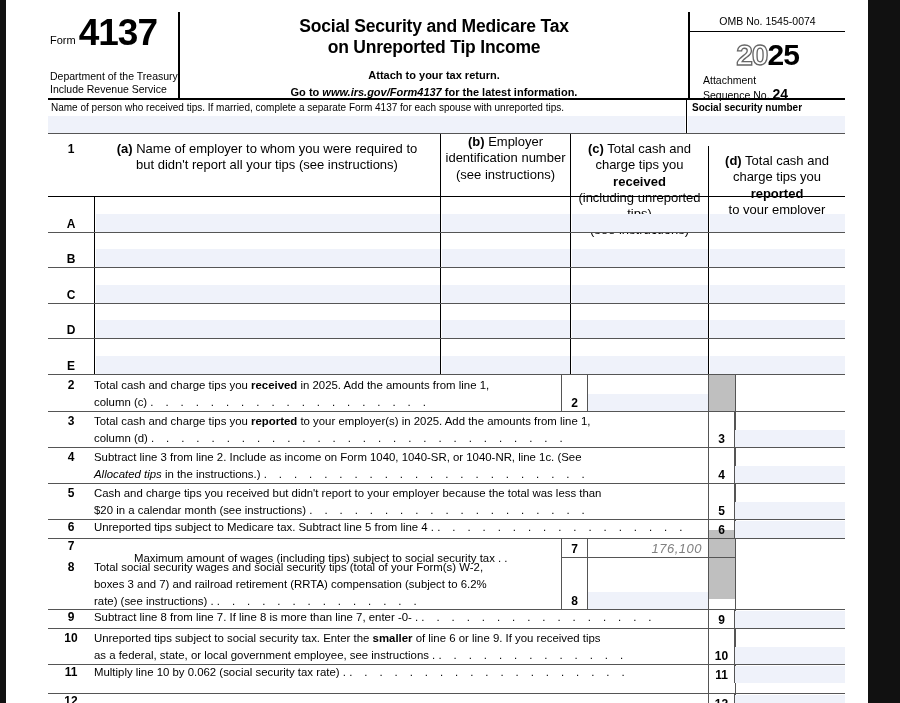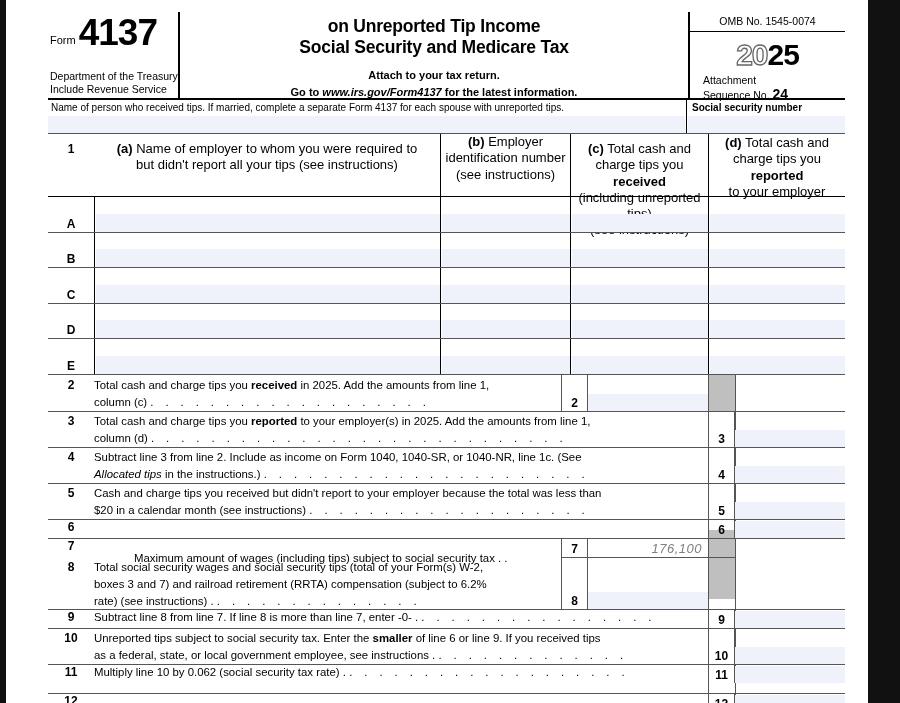--- a/index.html
+++ b/index.html
@@ -57,21 +57,21 @@
   .nm-r .nm-fill{left:1px;}
 
   
   .tbl{position:relative;border-bottom:1.5px solid #555;}
   .thead{position:relative;height:62px;}
   .tcol{position:absolute;top:0;bottom:0;box-sizing:border-box;text-align:center;font-size:13px;line-height:1.25;}
   .c-one{left:0;width:46px;text-align:center;font-size:12px;font-weight:bold;padding-top:8px;}
   .c-a{left:46px;width:346px;padding-top:7px;}
   .c-b{left:392px;width:130px;border-left:1.5px solid #000;}
   .c-c{left:522px;width:138px;border-left:1.5px solid #000;padding-top:7px;}
-  .c-d{left:660px;width:137px;border-left:1.5px solid #000;padding-top:1px;}
+  .c-d{left:660px;width:137px;border-left:1.5px solid #000;padding-top:7px;margin-top:12px;}
   .tcol b{font-weight:bold;}
 
   .trow{position:relative;height:34.5px;border-top:1.5px solid #555;}
   .trow:first-of-type{border-top:1.5px solid #000;}
   .tr-letter{position:absolute;left:0;width:46px;top:0;bottom:0;text-align:center;}
   .tr-letter span{position:absolute;left:0;right:0;bottom:1px;font-size:12px;font-weight:bold;}
   .tr-cells{position:absolute;left:46px;right:0;top:0;bottom:0;}
   .tcell{position:absolute;top:0;bottom:0;box-sizing:border-box;}
   .f-a{left:0;width:346px;border-left:1.5px solid #000;}
   .f-b{left:346px;width:130px;border-left:1.5px solid #000;}
@@ -119,22 +119,22 @@
           <div class="lbl">Form</div>
           <div class="num">4137</div>
         </div>
       </div>
       <div class="dept">
         <div>Department of the Treasury</div>
         <div>Include Revenue Service</div>
       </div>
 
       <div class="titleblk">
+        <div class="title1">Social Security and Medicare Tax</div>
         <div class="title1">on Unreported Tip Income</div>
-        <div class="title1">Social Security and Medicare Tax</div>
         <div class="subt">Attach to your tax return.</div>
         <div class="subt" style="margin-top:2px"><span>Go to </span><i>www.irs.gov/Form4137</i><span> for the latest information.</span></div>
       </div>
 
       <div class="ombblk">
         <div class="omb">OMB No. 1545-0074</div>
         <div class="yearline"><span class="yr-a">20</span><span class="yr-b">25</span></div>
         <div class="attach">
           <div>Attachment</div>
           <div><span>Sequence No.</span> <span class="big">24</span></div>
@@ -340,20 +340,23 @@
             <span>5</span>
           </div>
         <div class="amtbox" style="left:687px;top:0;width:110px;height:36px;">
           <div class="amtfill"></div>
         </div>
       </div>
 
       <div class="lrow" style="height:19px;">
         <div class="hrule" style="left:0;right:0;top:0;"></div>
         <div class="lnum" style="top:1px;">6</div>
+        <div class="ltext" style="top:0;">
+          <span class="p1"><span>Unreported tips subject to Medicare tax. Subtract line 5 from line 4 .</span> <span class="dots">. . . . . . . . . . . . . . . . .</span></span>
+        </div>
         <div class="numbox" style="left:660px;top:0;height:19px;">
             <span>6</span>
           </div>
         <div class="amtbox" style="left:687px;top:0;width:110px;height:19px;">
           <div class="amtfill"></div>
         </div>
       </div>
 
       <div class="lrow" style="height:19px;">
         <div class="hrule" style="left:0;right:0;top:0;"></div>

